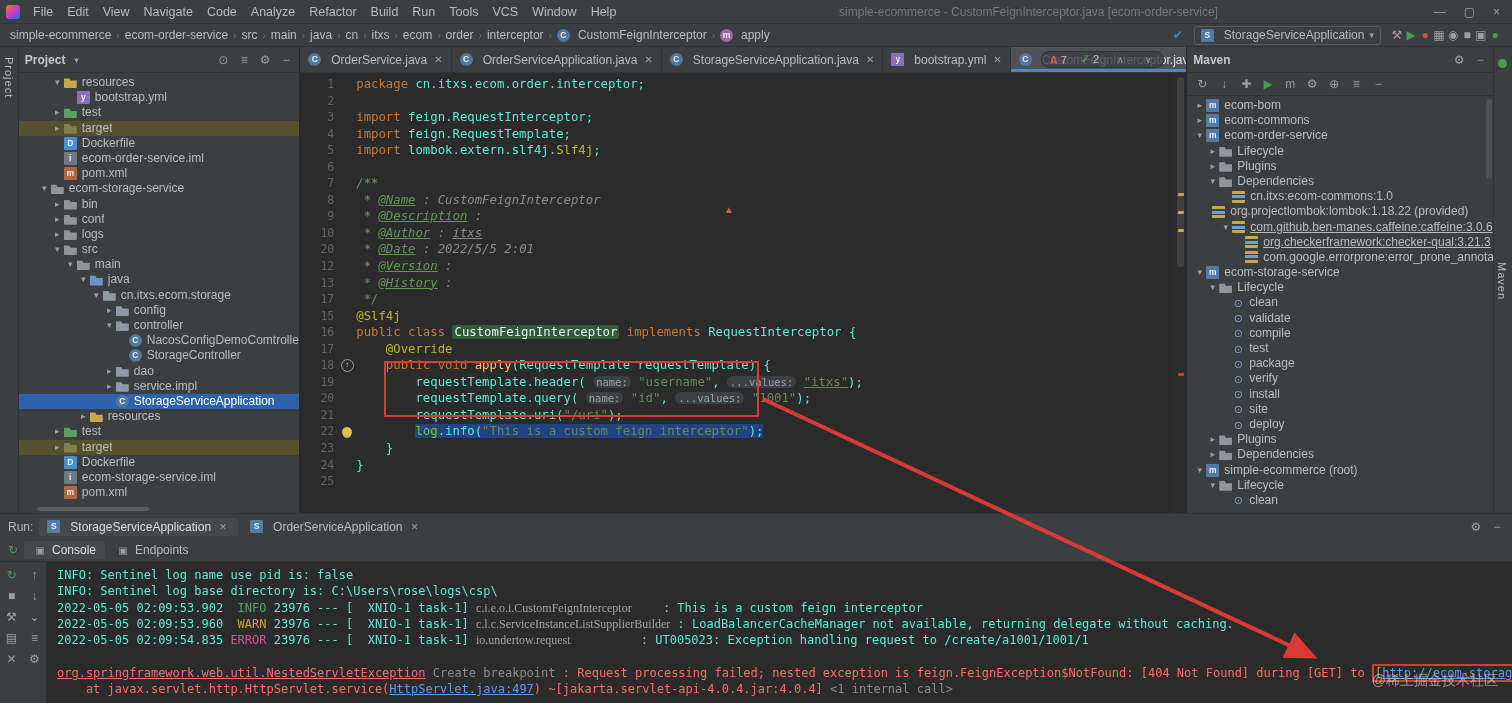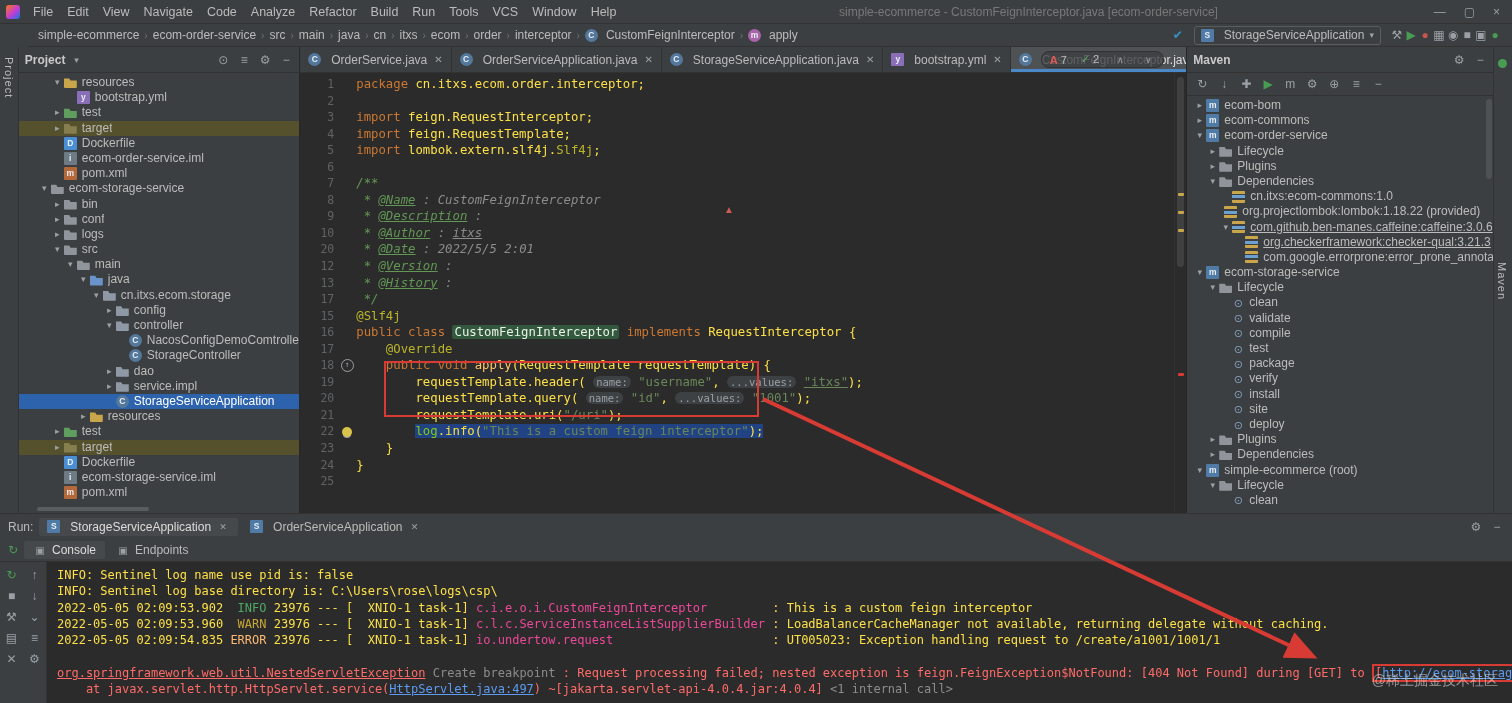--- a/index.html
+++ b/index.html
@@ -11,21 +11,21 @@
   
   .titlebar{height:23px;display:flex;align-items:center;background:#3c3f41;border-bottom:1px solid #323232;}
   .logo{width:14px;height:14px;border-radius:3px;margin:0 6px 0 6px;background:linear-gradient(135deg,#f97a12,#c13bd8 55%,#0a7bdd);}
   .menus{display:flex;gap:0;}
   .menu-item{padding:3px 7px;cursor:default;font-size:12.5px;}
   .wtitle{flex:1;text-align:center;color:#787878;font-size:12px;white-space:nowrap;overflow:hidden;}
   .wctl{display:flex;gap:18px;margin-right:12px;color:#9aa0a6;font-size:12px;}
   .wctl span{cursor:default;}
 
   
-  .navbar{height:22px;display:flex;align-items:center;background:#3c3f41;border-bottom:1px solid #323232;padding-left:8px;margin-left:28px;}
+  .navbar{height:22px;display:flex;align-items:center;background:#3c3f41;border-bottom:1px solid #323232;padding-left:8px;}
   .crumbs{display:flex;align-items:center;white-space:nowrap;overflow:hidden;flex:1;}
   .crumb{padding:0 2px;color:#bbbbbb;cursor:default;display:flex;align-items:center;gap:3px;}
   .crumb-sep{color:#6e7379;margin:0 3px;font-size:10px;}
   .nav-right{display:flex;align-items:center;gap:9px;padding-right:10px;}
   .runcfg{display:flex;align-items:center;gap:5px;background:#3c3f41;border:1px solid #5a5d5f;border-radius:3px;height:17px;padding:0 6px;cursor:default;}
   .runcfg .chev{color:#9aa0a6;font-size:9px;}
   .gly{display:inline-block;text-align:center;min-width:14px;font-size:12px;color:#9aa0a6;cursor:default;}
   .gly.green{color:#499c54;} .gly.red{color:#c75450;} .gly.teal{color:#3592c4;}
 
   
@@ -73,21 +73,21 @@
   .editor-area{width:886px;display:flex;flex-direction:column;background:#2b2b2b;position:relative;}
   .tabs{height:25px;display:flex;background:#3c3f41;border-bottom:1px solid #323232;overflow:hidden;}
   .tab{display:flex;align-items:center;gap:5px;padding:0 8px;border-right:1px solid #323232;color:#bbbbbb;font-size:12px;cursor:default;white-space:nowrap;}
   .tab .x{color:#9aa0a6;font-size:10px;margin-left:2px;}
   .tab.active{background:#4e5254;color:#dcdcdc;box-shadow:inset 0 -3px 0 #4a88c7;}
   .code{flex:1;overflow:hidden;padding-top:3px;position:relative;}
   .cl{display:flex;height:16.55px;line-height:16.55px;font-size:12.3px;white-space:pre;font-family:"DejaVu Sans Mono",monospace;}
   .ln{width:34px;text-align:right;color:#606366;flex:none;font-size:11.5px;padding-right:4px;}
   .gut{width:18px;flex:none;display:flex;align-items:center;justify-content:center;}
   .ct{flex:1;}
-  .kw{color:#cc7832;} .pl{color:#fde047;} .str{color:#6a8759;} .stru{color:#6a8759;text-decoration:underline;}
+  .kw{color:#cc7832;} .pl{color:#5eead4;} .str{color:#6a8759;} .stru{color:#6a8759;text-decoration:underline;}
   .ann{color:#bbb529;} .doc{color:#629755;font-style:italic;} .dtag{color:#629755;font-style:italic;text-decoration:underline;}
   .dval{color:#8c8c8c;font-style:italic;} .dvalu{color:#8c8c8c;font-style:italic;text-decoration:underline;}
   .mdecl{color:#ffc66d;} .fld{color:#84cc16;}
   .hint{color:#9aa0a6;background:#3e4144;border-radius:6px;padding:0 3px;font-size:10.5px;}
   .clshl{background:#32593d;color:#eaf2ea;padding:0 2px;border-radius:2px;}
   .sel{background:#214283;}
   .g-bulb{width:10px;height:10px;background:#d9c34a;border-radius:50%;box-shadow:0 2px 0 -1px #9aa0a6;}
   .g-ovr{width:11px;height:11px;border:1px solid #9aa0a6;border-radius:50%;color:#9aa0a6;font-size:8px;line-height:9px;text-align:center;}
   .inspections{position:absolute;top:4px;right:22px;display:flex;gap:14px;align-items:center;background:#3c3f41cc;border:1px solid #323232;border-radius:8px;padding:1px 8px;font-size:11px;z-index:5;}
   .vscroll{position:absolute;top:26px;right:0;width:11px;bottom:0;background:#2b2b2b;border-left:1px solid #323232;}
@@ -104,22 +104,22 @@
   .run-header{height:25px;display:flex;align-items:center;padding:0 8px;gap:6px;}
   .run-tab{display:flex;align-items:center;gap:5px;padding:2px 8px;border-radius:2px;cursor:default;}
   .run-tab.active{background:#46494b;color:#dcdcdc;}
   .run-sub{height:22px;display:flex;align-items:center;gap:4px;padding:0 6px;border-bottom:1px solid #323232;}
   .sub-tab{display:flex;align-items:center;gap:5px;padding:2px 9px;cursor:default;}
   .sub-tab.active{background:#46494b;color:#dcdcdc;border-radius:2px;}
   .run-body{flex:1;display:flex;background:#2b2b2b;overflow:hidden;}
   .console-gutter{width:46px;flex:none;background:#3c3f41;border-right:1px solid #323232;display:grid;grid-template-columns:1fr 1fr;align-content:start;justify-items:center;padding-top:6px;row-gap:7px;}
   .console{flex:1;overflow:hidden;padding:5px 0 0 10px;font-family:"DejaVu Sans Mono",monospace;font-size:12px;}
   .log-line{height:16.3px;line-height:16.3px;white-space:pre;}
-  .lv-info{color:#4fa865;} .lv-warn{color:#c8a638;} .lv-err{color:#fdba74;}
-  .logger{color:#ec4899;} .err{color:#ff6b68;} .ghost{color:#8c8c8c;}
+  .lv-info{color:#4fa865;} .lv-warn{color:#c8a638;} .lv-err{color:#ec4899;}
+  .logger{color:#a3a3a3;font-family:Liberation Serif, serif;} .err{color:#ff6b68;} .ghost{color:#8c8c8c;}
   .lnk{color:#5c9bf0;text-decoration:underline;}
   .u{text-decoration:underline;}
   .bxl{border:2px solid #d83b34;border-right:none;padding-left:1px;}
   .bxm{border-top:2px solid #d83b34;border-bottom:2px solid #d83b34;}
 
   
   .redbox-editor{position:absolute;left:384px;top:361px;width:371px;height:52px;border:2px solid #d83b34;z-index:40;pointer-events:none;}
   .red-triangle{position:absolute;left:724px;top:204px;color:#cf5b56;font-size:10px;z-index:40;}
   .arrow-overlay{position:absolute;left:0;top:0;z-index:50;pointer-events:none;}
   .watermark{position:absolute;right:14px;top:672px;z-index:60;color:rgba(235,235,235,0.55);font-size:14px;}
@@ -469,21 +469,21 @@
           <div class="trow " style="padding-left:19px">
             <span class="arr">▾</span>
             <span class="ic ic-folder"></span>
             <span class="tlabel ">Dependencies</span>
           </div>
           <div class="trow " style="padding-left:32px">
             <span class="arr"></span>
             <span class="ic ic-dep"></span>
             <span class="tlabel ">cn.itxs:ecom-commons:1.0</span>
           </div>
-          <div class="trow " style="padding-left:24px">
+          <div class="trow " style="padding-left:12px">
             <span class="arr"></span>
             <span class="ic ic-dep"></span>
             <span class="tlabel ">org.projectlombok:lombok:1.18.22 (provided)</span>
           </div>
           <div class="trow " style="padding-left:32px">
             <span class="arr">▾</span>
             <span class="ic ic-dep"></span>
             <span class="tlabel u">com.github.ben-manes.caffeine:caffeine:3.0.6</span>
           </div>
           <div class="trow " style="padding-left:45px">

